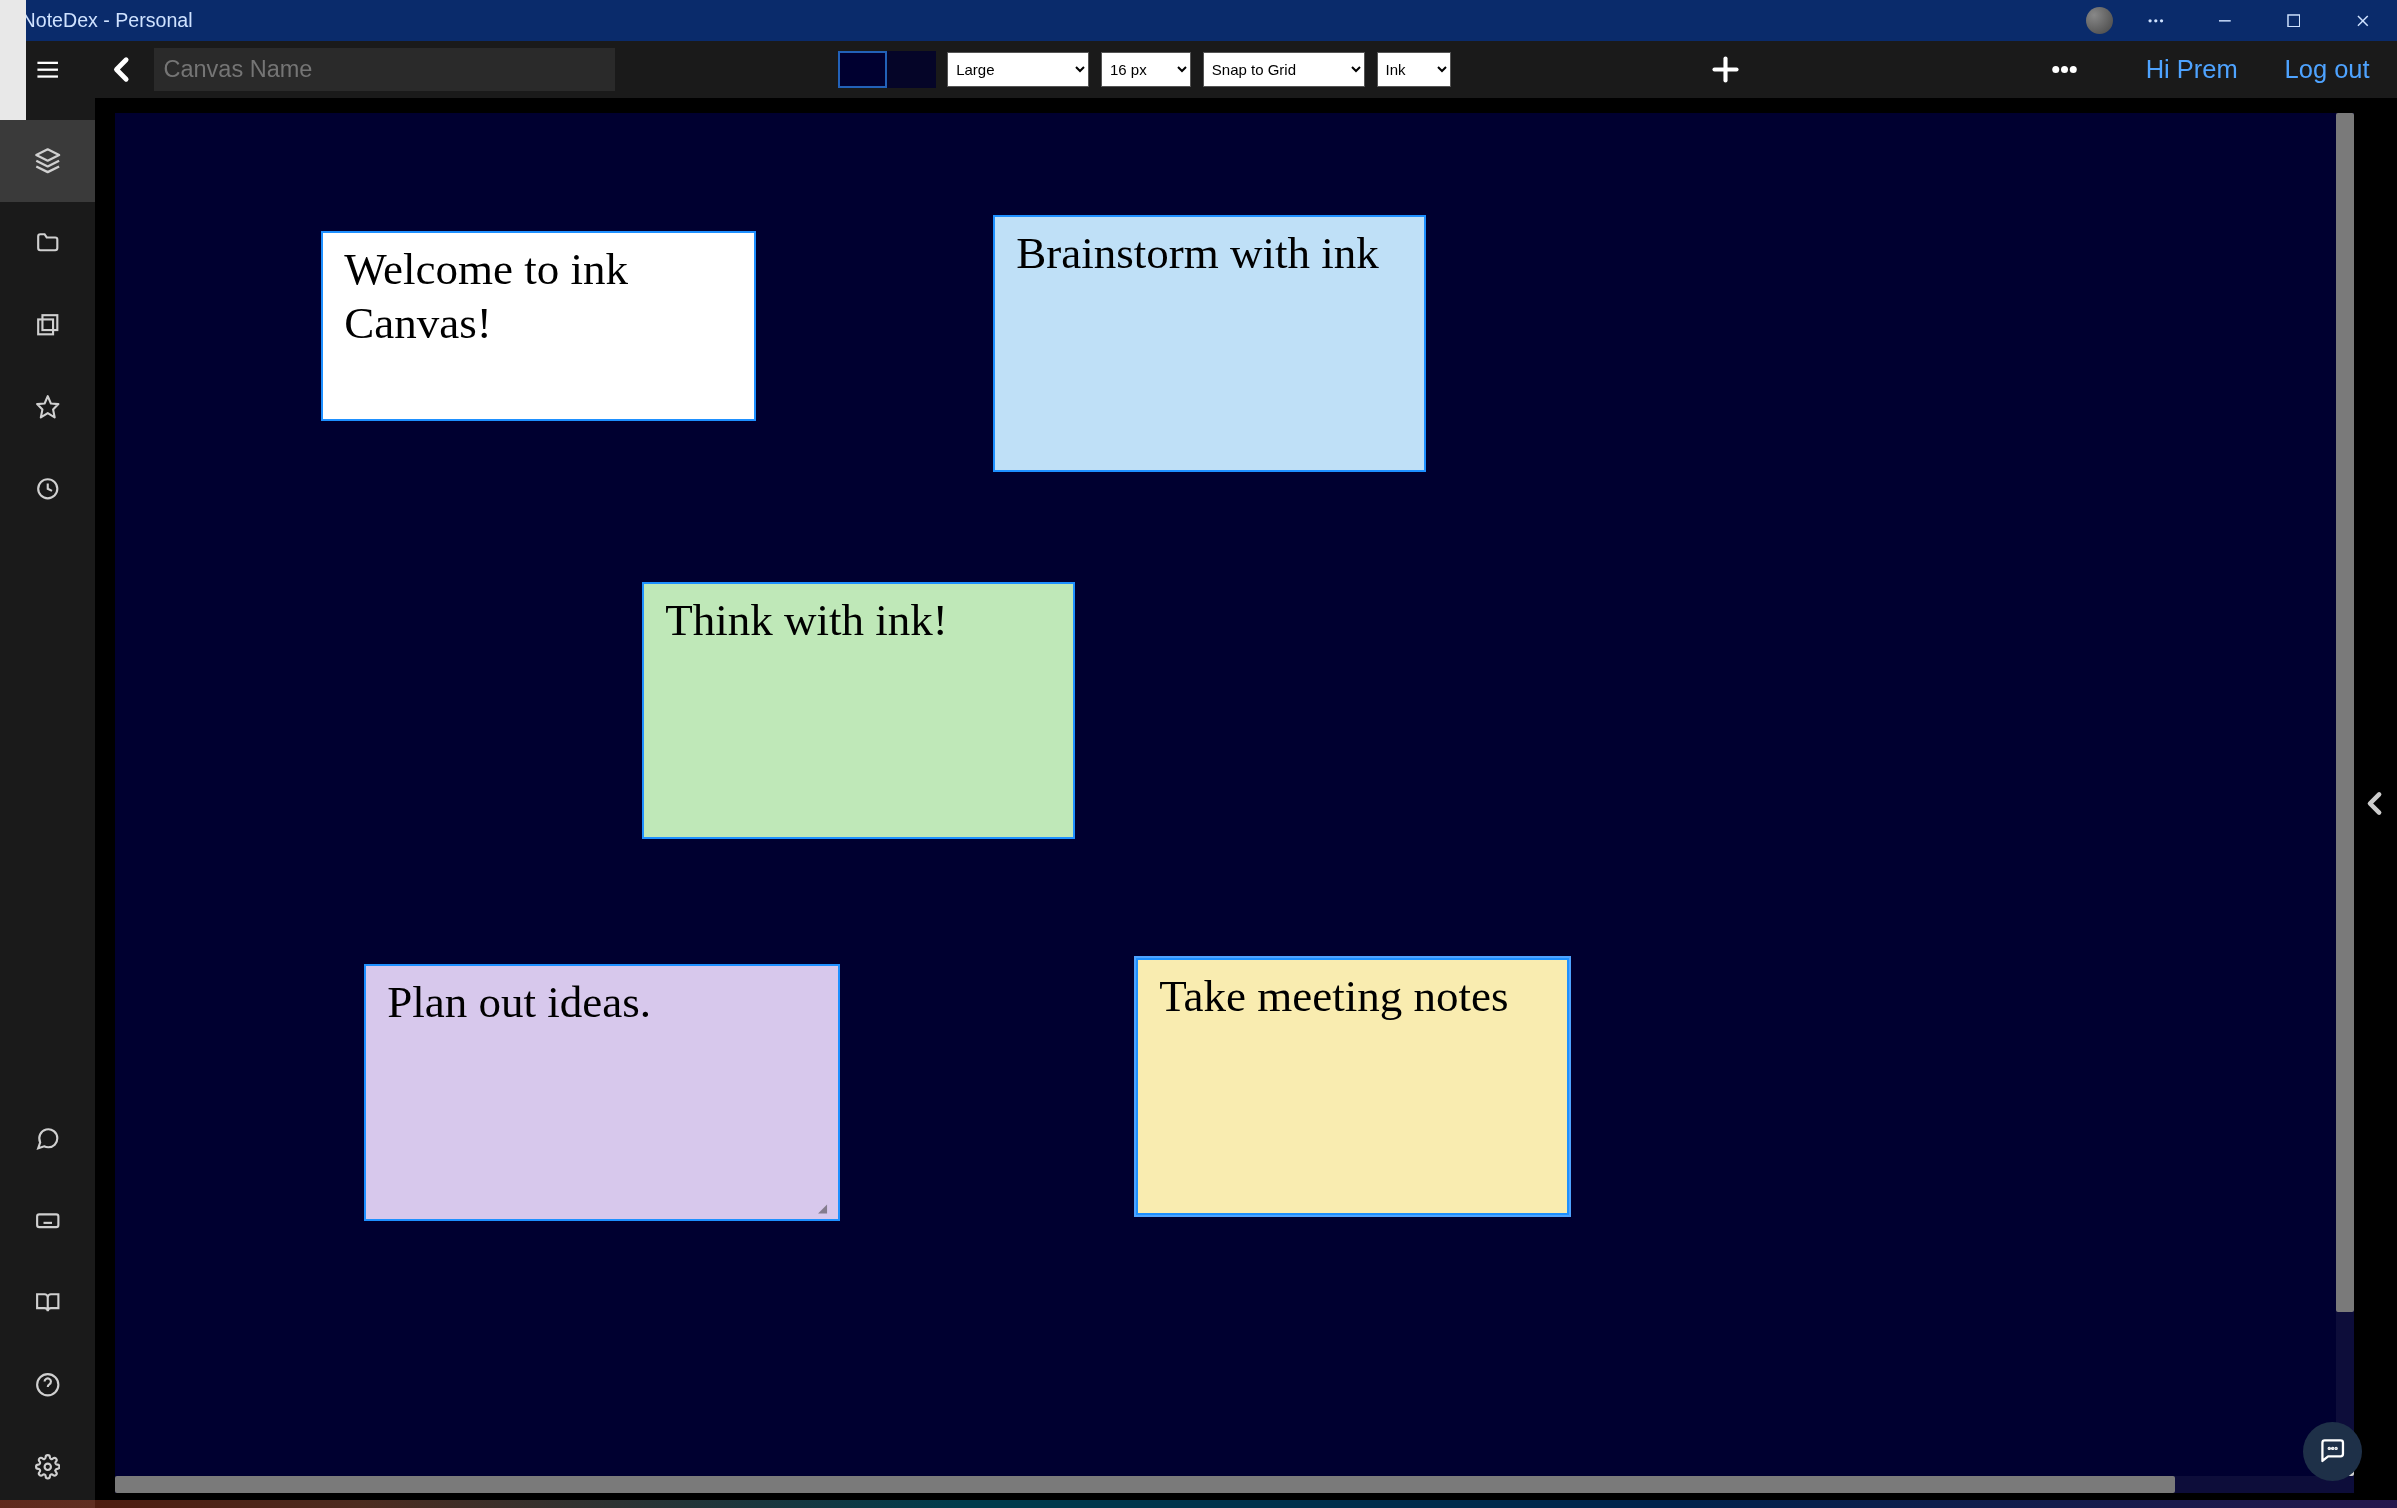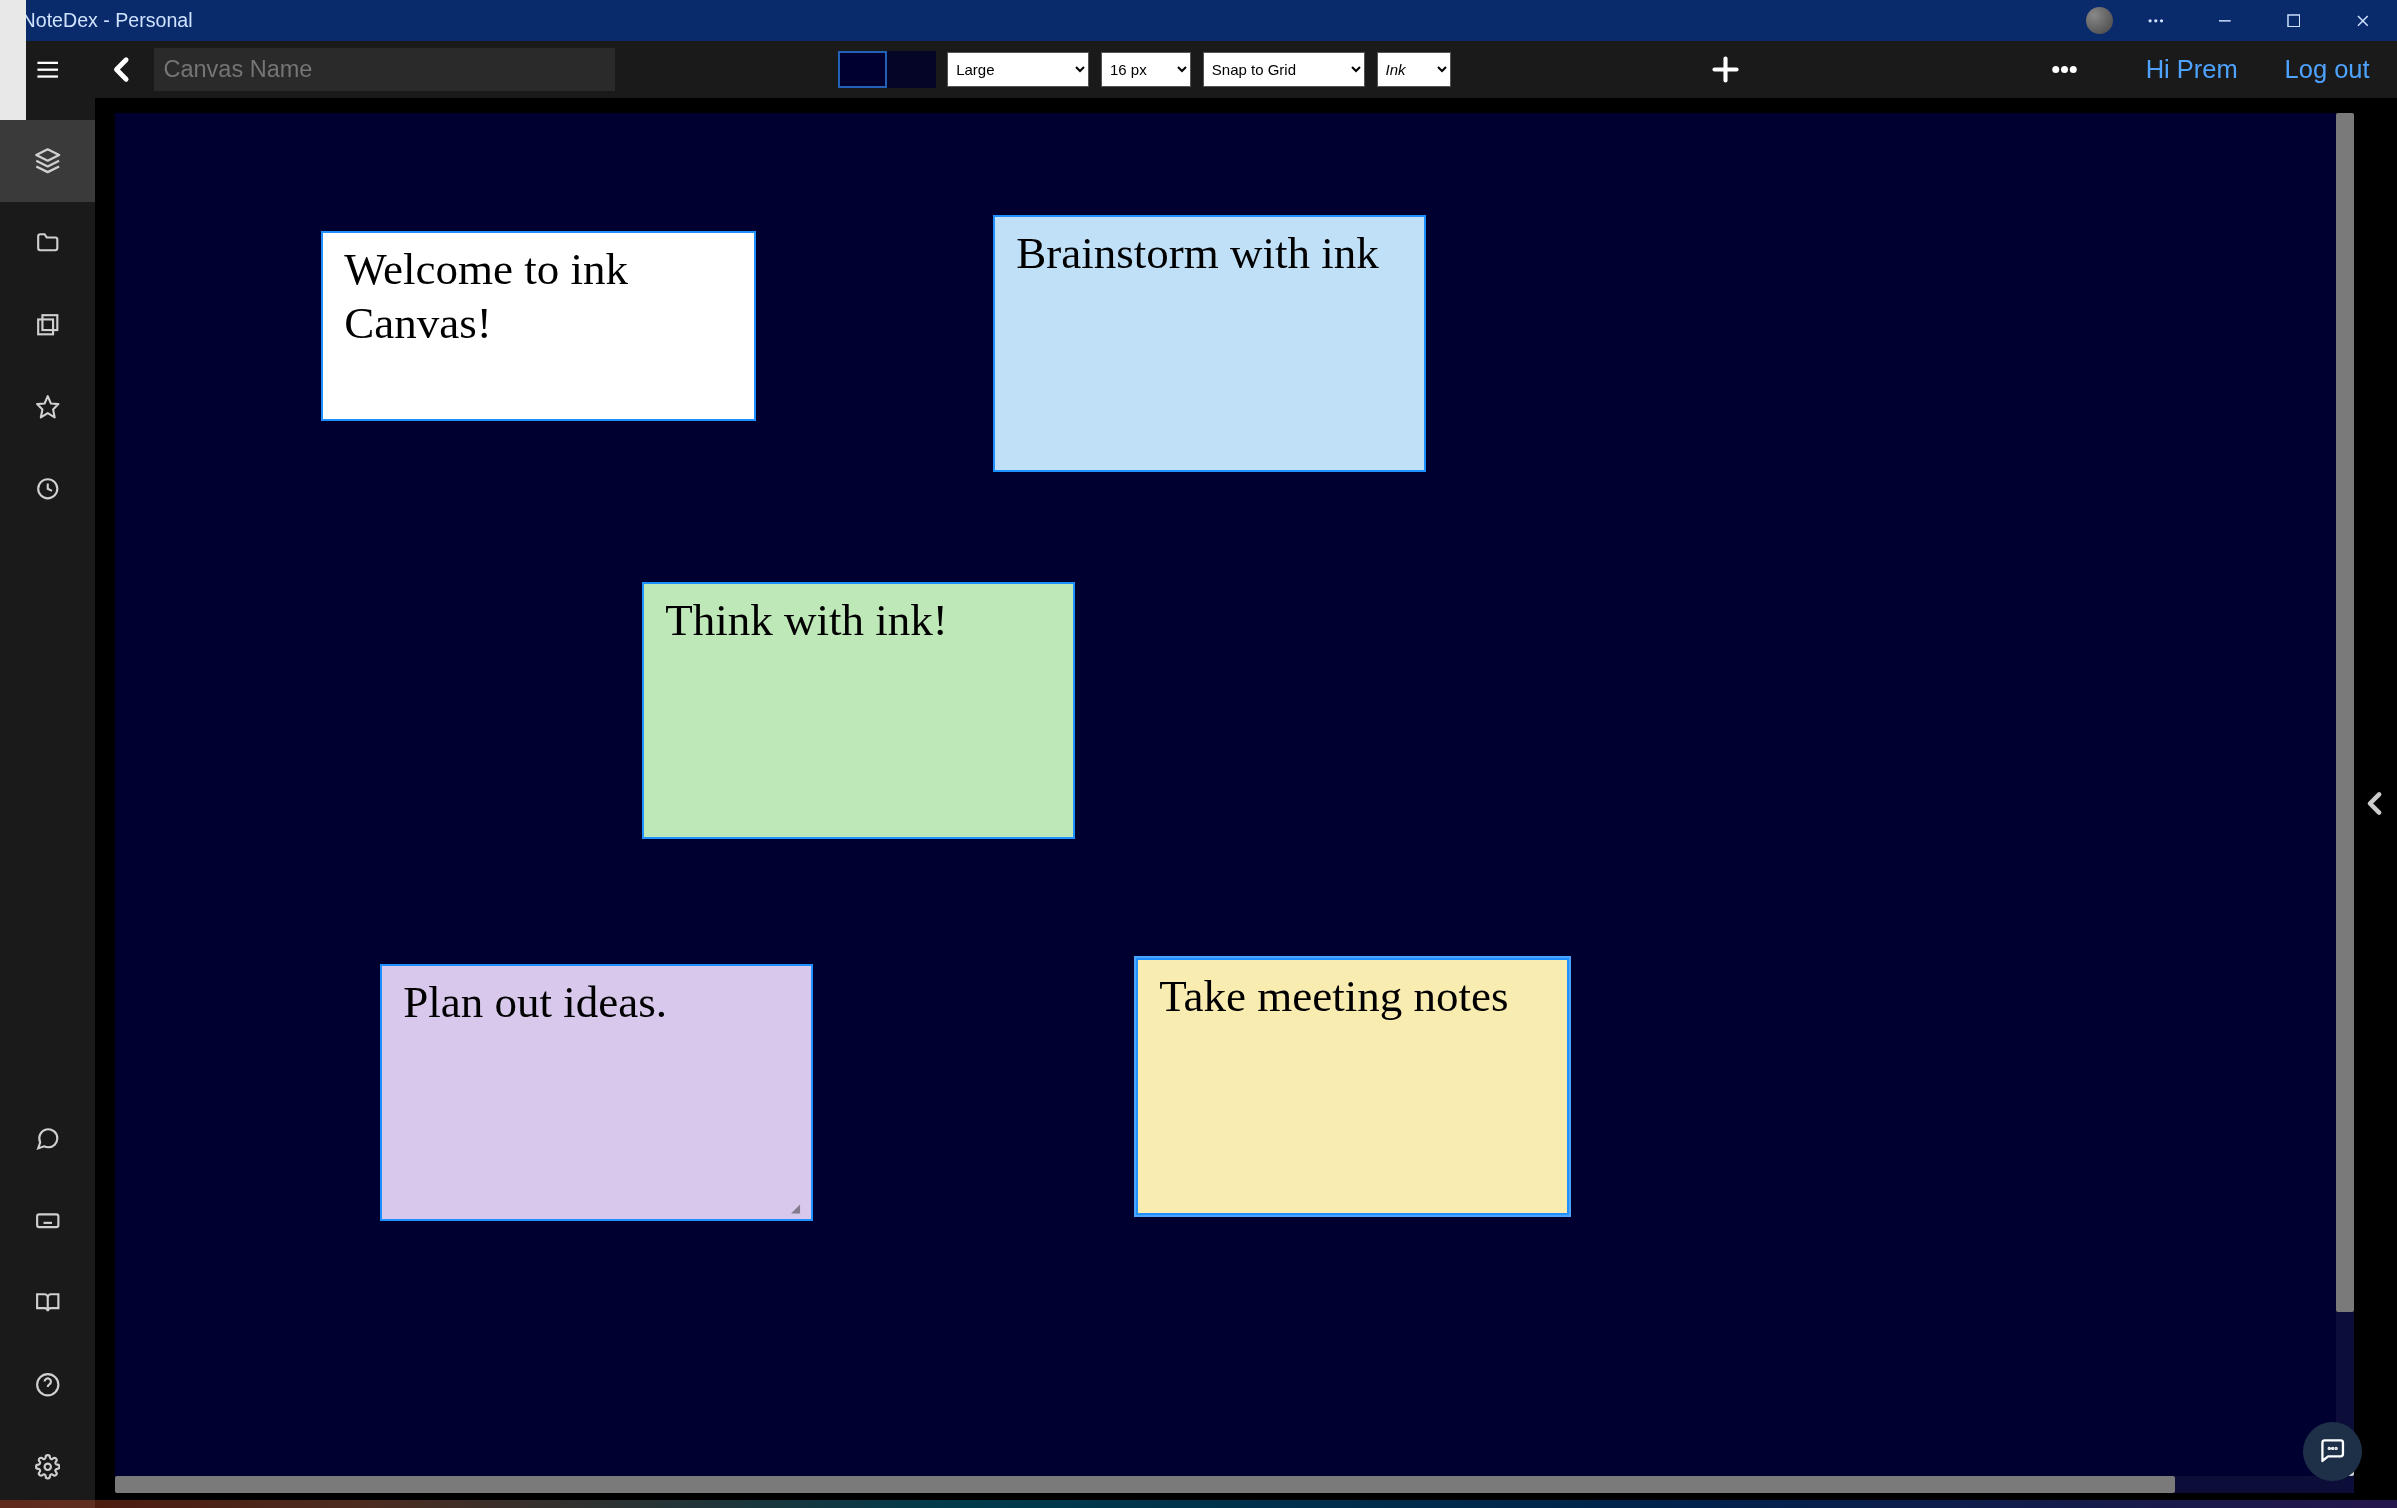--- a/index.html
+++ b/index.html
@@ -72,21 +72,21 @@
     width:49px;height:37px;
   }
   .swatch.outline{border:2px solid var(--swatch-border);}
   .appbar select{
     background:#fff;color:#000;border:1px solid #555;
     height:35px;font-size:15px;padding:0 3.9px;
   }
   .sel-size{width:142px;}
   .sel-font{width:90px;}
   .sel-snap{width:162px;}
-  .sel-tool{width:74px;font-style:italic;}
+  .sel-tool{width:74px;}
   .plus-btn{
     width:47px;height:47px;display:flex;align-items:center;justify-content:center;
     color:#fff;cursor:pointer;margin-left:240px;
   }
   .appbar-spacer{flex:1;}
   .more-btn{
     width:49px;height:49px;display:flex;align-items:center;justify-content:center;
     color:#fff;cursor:pointer;
   }
   .user-link{
@@ -354,21 +354,21 @@
     <div class="canvas" id="canvas">
         <div class="card" style="left: 206px; top: 118px; width: 435px; height: 190px; background: rgb(255, 255, 255);">
           <div>Welcome to ink Canvas!</div>
         </div>
         <div class="card" style="left: 878px; top: 102px; width: 433px; height: 257px; background: rgb(191, 224, 247);">
           <div>Brainstorm with ink</div>
         </div>
         <div class="card" style="left: 527px; top: 469px; width: 433px; height: 257px; background: rgb(191, 232, 184);">
           <div>Think with ink!</div>
         </div>
-        <div class="card" style="left: 265px; top: 851px; width: 433px; height: 257px; background: rgb(215, 200, 236);">
+        <div class="card" style="left: 249px; top: 851px; width: 476px; height: 257px; background: rgb(215, 200, 236);">
           <div>Plan out ideas.</div>
           <div class="resize">◢</div>
         </div>
         <div class="card selected" style="left: 1021px; top: 821px; width: 433px; height: 257px; background: rgb(249, 236, 176);">
           <div>Take meeting notes</div>
         </div>
       </div>
 
     <div class="v-scroll">
       <div class="v-thumb" id="vthumb" style="height: 88%;"></div>

